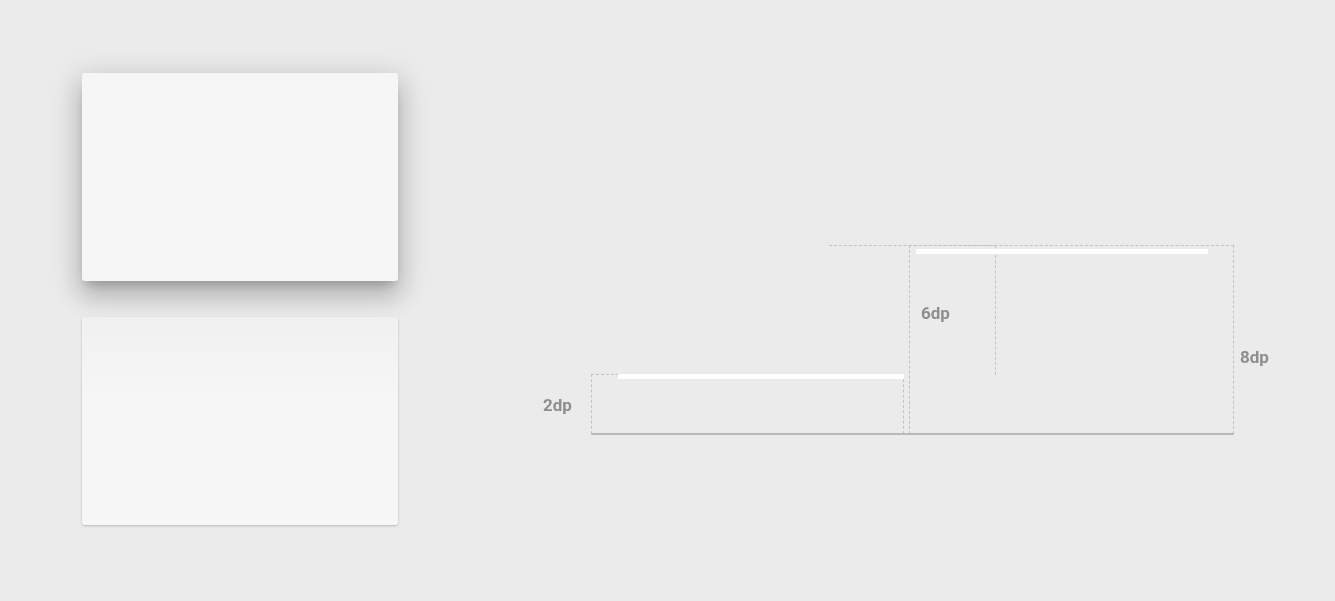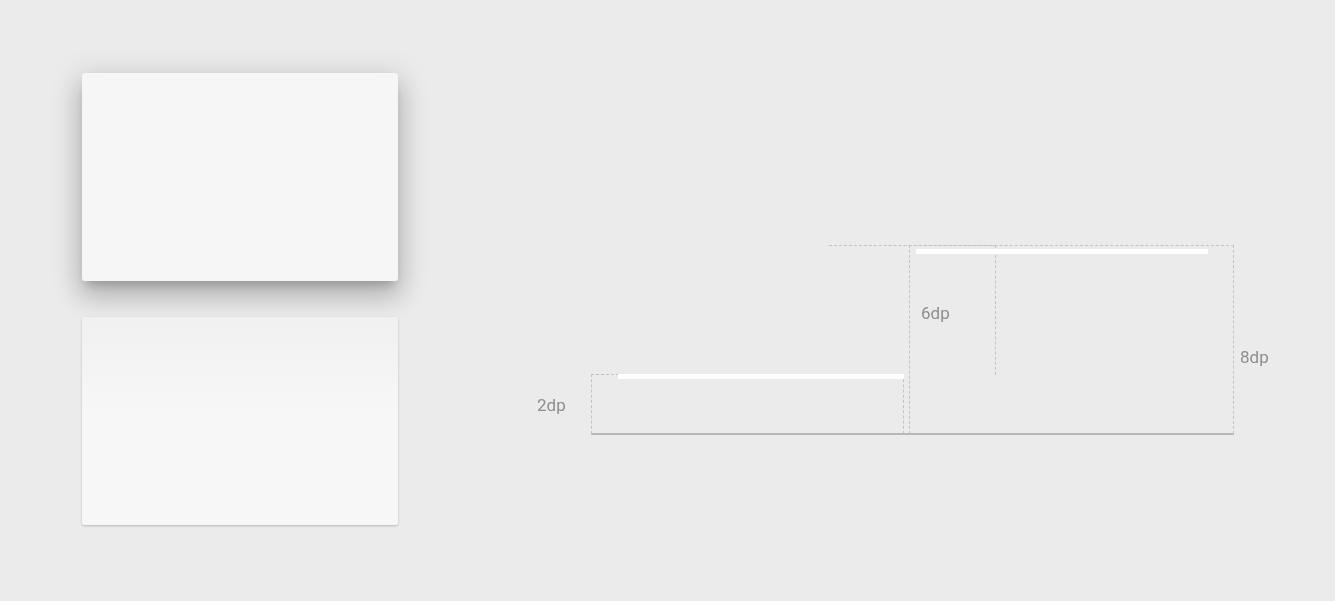--- a/index.html
+++ b/index.html
@@ -118,22 +118,23 @@
     height: 130px;
   }
 
   
   .dim-label {
     position: absolute;
     color: #8e8e8e;
     font-size: 17px;
     line-height: 1;
     white-space: nowrap;
+    font-weight: bold;
   }
-  .dim-label.two   { left: 2px;   top: 152px; }
+  .dim-label.two   { left: 8px;   top: 152px; }
   .dim-label.six   { left: 386px; top: 60px;  }
   .dim-label.eight { left: 705px; top: 104px;  }
 </style>
 </head>
 <body>
 
 <div class="card card-top"></div>
 
 <div class="card card-bottom"></div>
 

